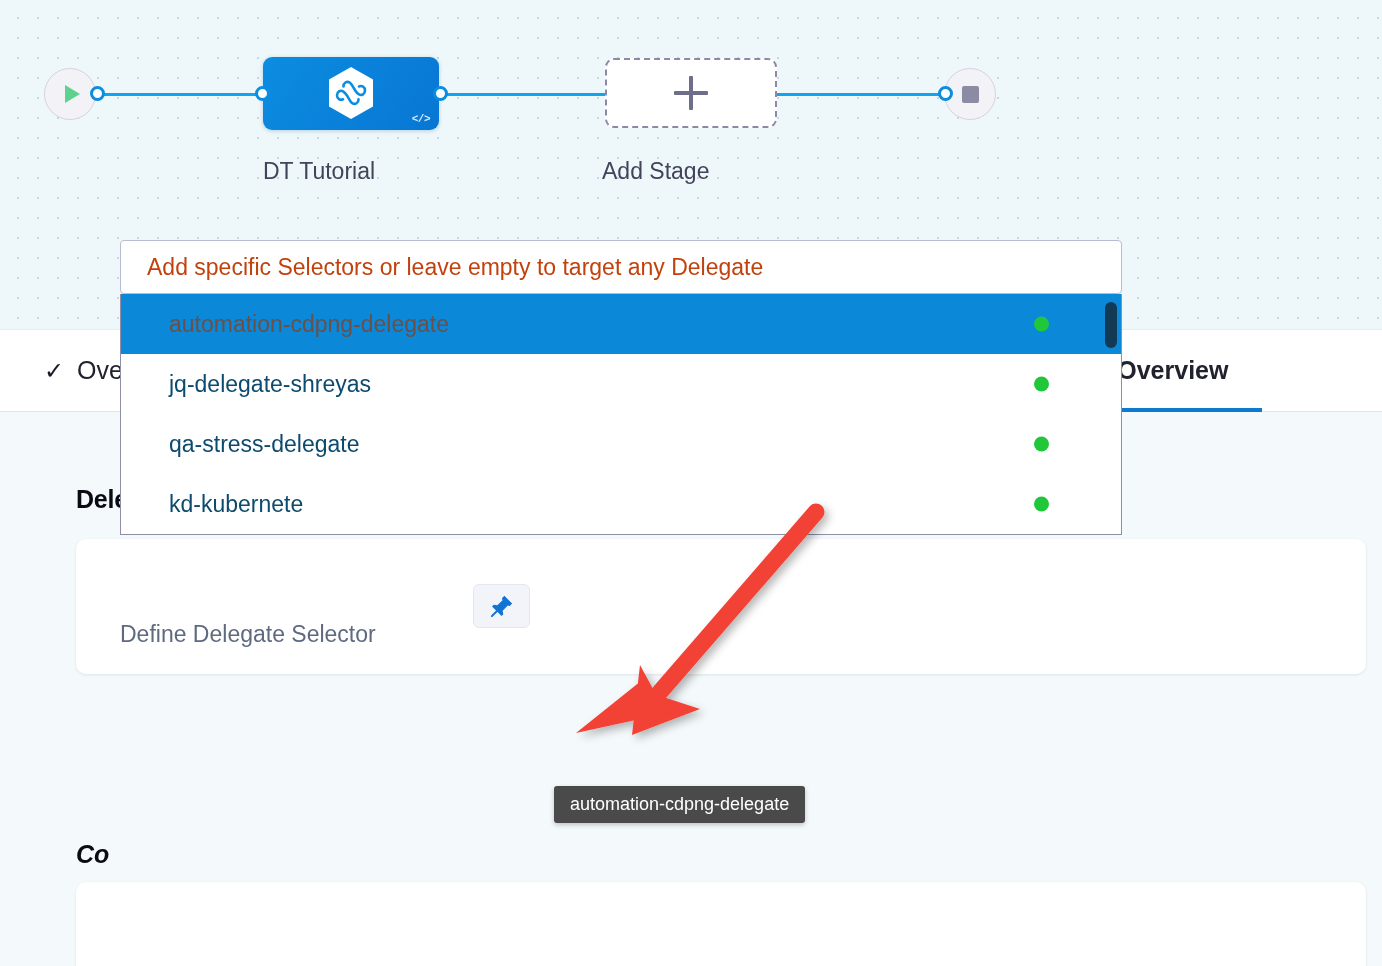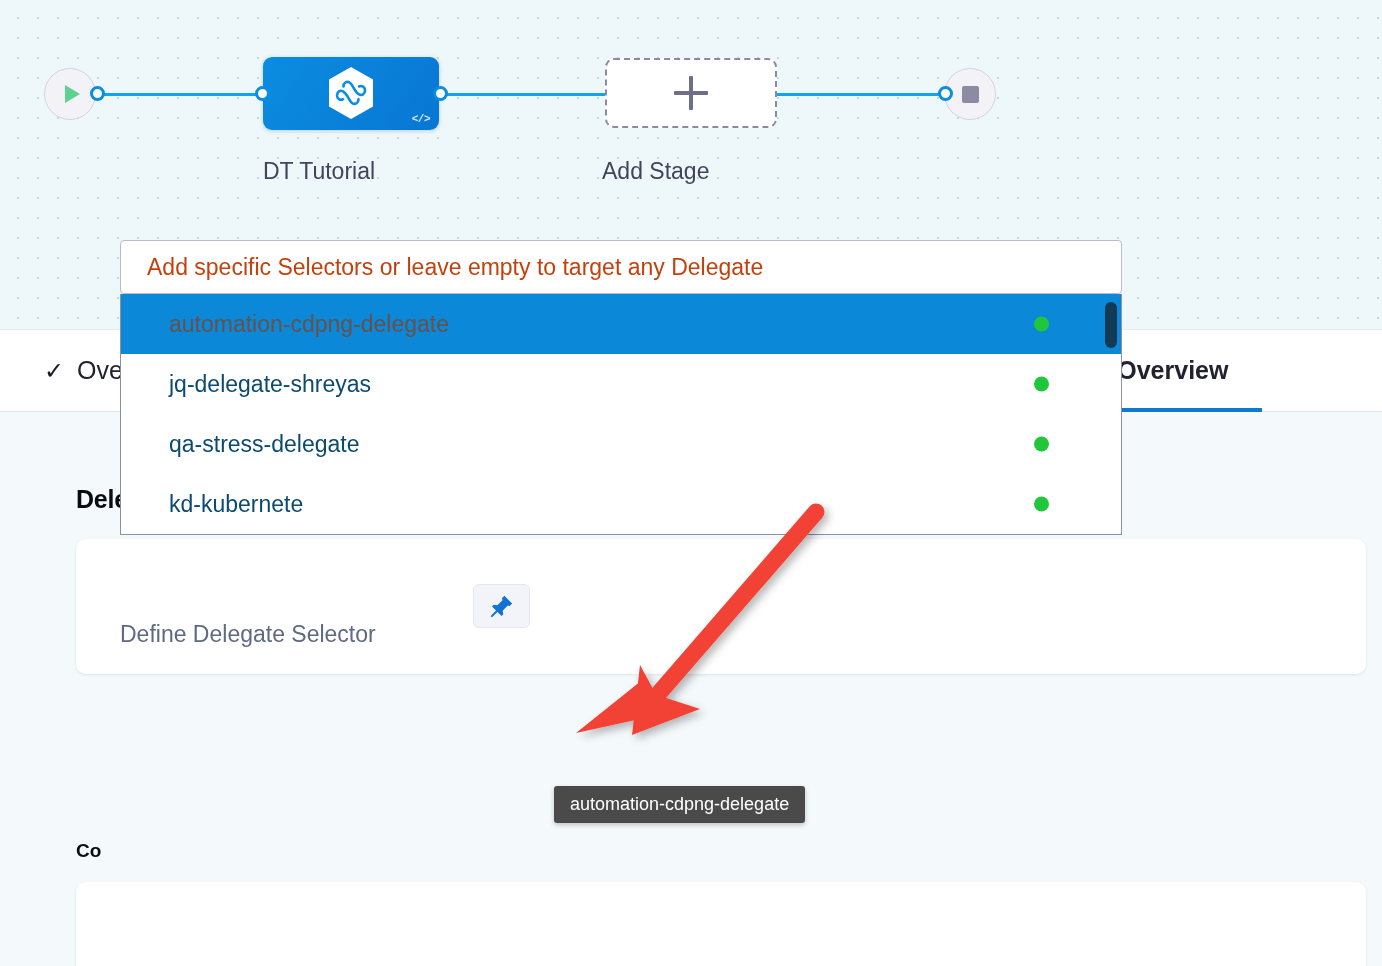--- a/index.html
+++ b/index.html
@@ -127,21 +127,21 @@
     letter-spacing: -.2px;
   }
   .card {
     position: absolute; border-radius: 10px; background: #ffffff;
     box-shadow: 0 1px 3px rgba(30,50,70,.10);
   }
   .card-1 { left: 76px; top: 127px; width: 1290px; height: 135px; }
   .card-2 { left: 76px; top: 470px; width: 1290px; height: 120px; }
   .section-title-2 {
     position: absolute; left: 76px; top: 428px;
-    font-size: 19px; font-weight: bold; color: #0b0b14;
+    font-size: 25px; font-weight: bold; color: #0b0b14; font-style: italic;
   }
   .field-label {
     position: absolute; left: 120px; top: 183px;
     font-size: 23px; color: #5f6a80; margin-top: 26px;
   }
   .pin-btn {
     position: absolute; left: 473px; top: 172px;
     width: 57px; height: 44px; border-radius: 6px;
     background: #f2f4fa; border: 1px solid #e3e7f2;
     display: flex; align-items: center; justify-content: center;

